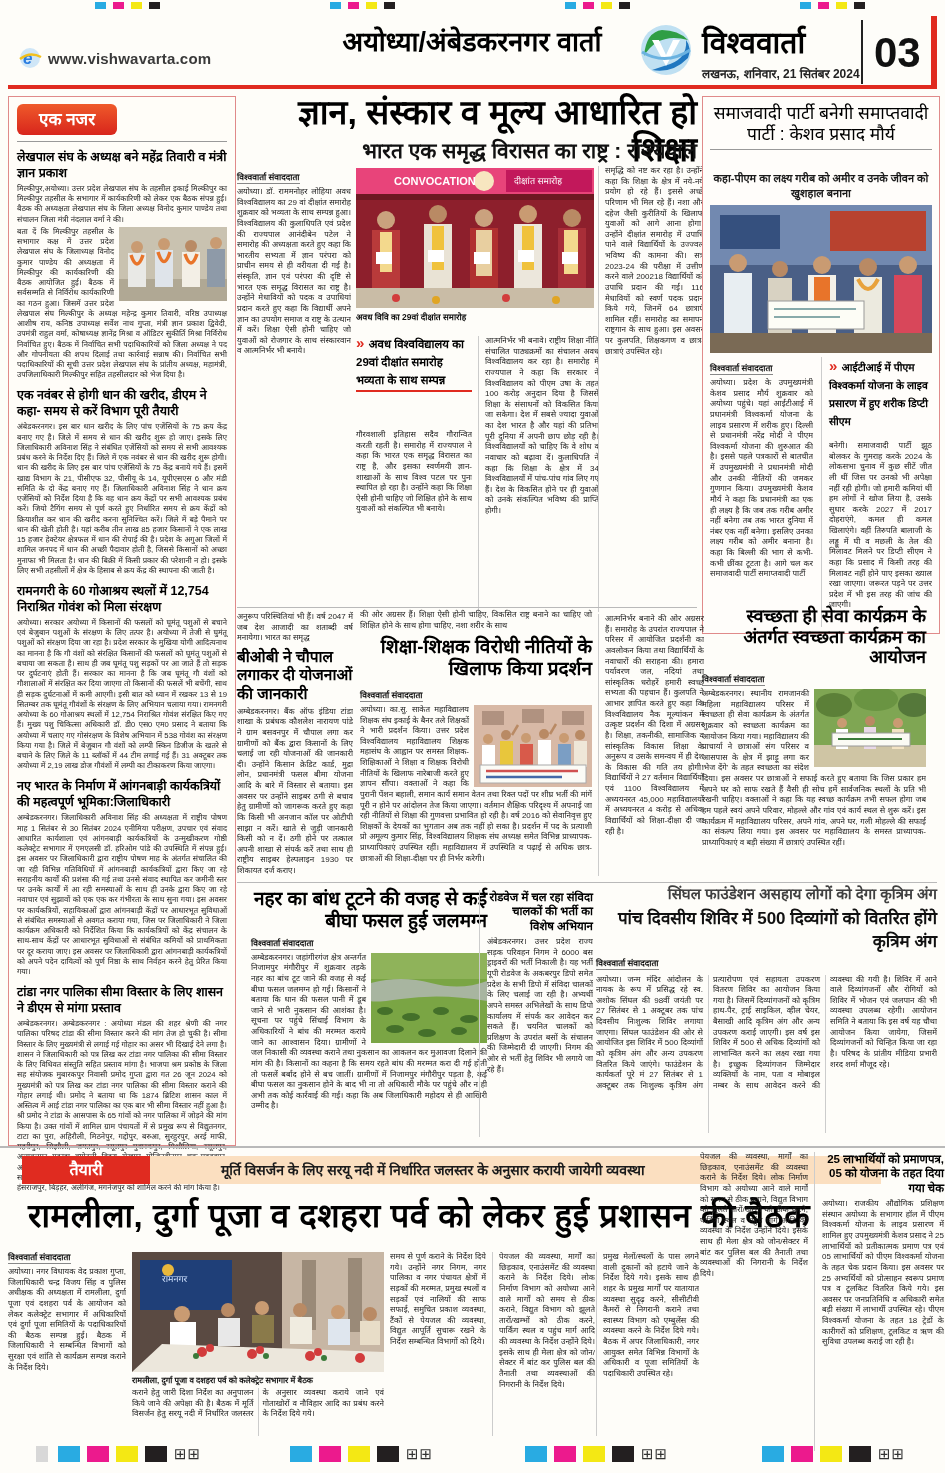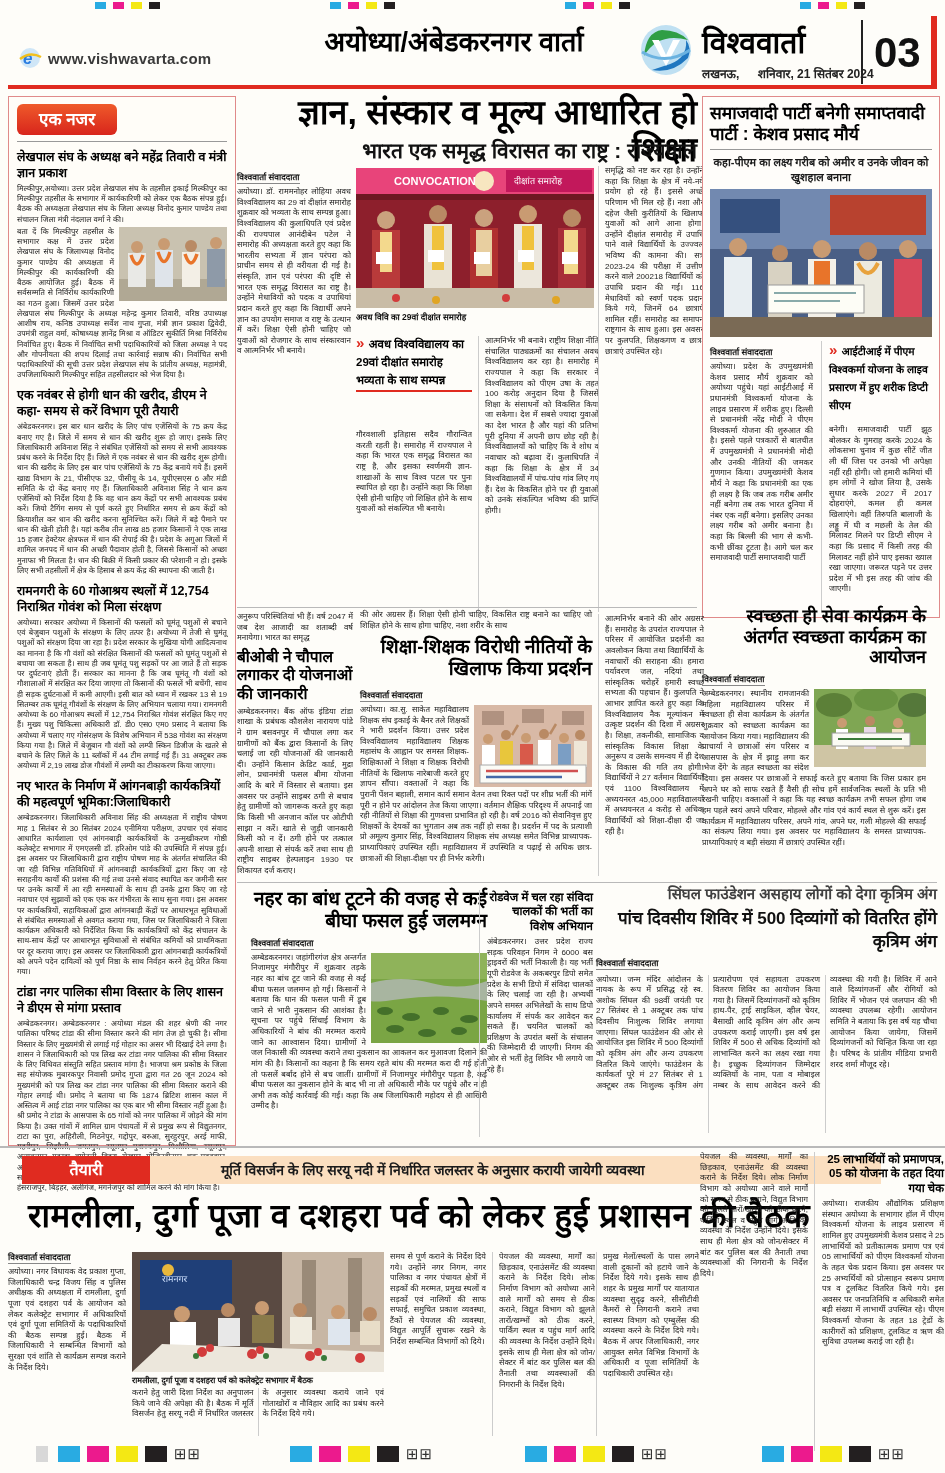--- a/index.html
+++ b/index.html
@@ -29,22 +29,22 @@
   .lead-sub{font-size:21px;font-weight:bold;color:#111}
   .pq{font-size:11.5px;font-weight:bold;line-height:1.4;color:#000}
   .pqmark{color:#e02b20;font-size:15px;font-weight:bold}
   .h2a{font-size:19px;font-weight:bold;line-height:1.15;color:#000}
   .h2b{font-size:15.5px;font-weight:bold;line-height:1.2;color:#000}
   .h2c{font-size:11.5px;font-weight:bold;line-height:1.25;color:#000}
   .h2d{font-size:15px;font-weight:bold;line-height:1.1;color:#404040}
   .subh{font-size:17px;font-weight:bold;color:#111}
   
   .spbox{border:1px solid #e08a8a;background:#fffdfa;padding:6px 7px}
-  .sp-hl{font-size:17.5px;font-weight:bold;line-height:1.2;color:#000;}
-  .sp-sub{font-size:11px;font-weight:bold;text-align:center;border-top:1px solid #999;padding-top:4px;margin-top:4px}
+  .sp-hl{font-size:17.5px;font-weight:normal;line-height:1.2;color:#000;text-align:center}
+  .sp-sub{font-size:11px;font-weight:bold;text-align:center;border-top:1px solid #999;padding-top:20px;margin-top:4px}
   
   .kicker{background:#e02b20;color:#fff;font-size:16px;font-weight:bold;text-align:center;line-height:28px}
   .strap{background:#fbdfc0;color:#1b1b1b;font-size:14px;font-weight:bold;line-height:28px;padding-left:71px}
   .bot-hl{font-size:33px;font-weight:bold;color:#000;letter-spacing:.5px}
   .photo{display:block}
   .fl-r{float:right;margin:0 0 3px 5px}
   .cols2{column-count:2;column-gap:9px;column-rule:1px solid #ccc}
   .cols3{column-count:3;column-gap:10px;column-rule:1px solid #ccc}
   .cmyk{display:flex;align-items:center;gap:7px}
   .sw{width:22px;height:16px}
@@ -82,32 +82,32 @@
   </div>
 
   <div class="abs" style="left:18px;top:46px;display:flex;align-items:center;gap:6px">
     <svg width="24" height="24" viewBox="0 0 24 24">
       <circle cx="12" cy="12" r="10" fill="#cfe6f7"></circle>
       <text x="5" y="18" font-size="17" font-weight="bold" font-style="italic" fill="#2a7de1">e</text>
       <path d="M2 13 Q12 5 23 11" stroke="#f2c01d" stroke-width="2.4" fill="none"></path>
     </svg>
     <span class="url">www.vishwavarta.com</span>
   </div>
-  <div class="abs section-title" style="left:224px;top:22px;width:460px;text-align:center">अयोध्या/अंबेडकरनगर वार्ता</div>
+  <div class="abs section-title" style="left:242px;top:22px;width:460px;text-align:center">अयोध्या/अंबेडकरनगर वार्ता</div>
   <svg class="abs" width="56" height="56" viewBox="0 0 56 56" style="left:638px;top:22px">
     <circle cx="28" cy="28" r="25" fill="#bfe0f2"></circle>
     <path d="M6 34 Q20 10 50 18 Q40 8 24 8 Q8 10 6 34" fill="#2f9e45"></path>
     <path d="M14 48 Q34 52 50 36 Q54 26 48 18 Q50 38 26 44 Z" fill="#1f77c0"></path>
     <path d="M14 18 L28 44 L42 18 L35 18 L28 33 L21 18 Z" fill="#fff"></path>
     <path d="M4 30 Q28 44 52 28" stroke="#6ab2e0" stroke-width="3" fill="none"></path>
   </svg>
   <div class="abs masthead" style="left:702px;top:28px">विश्ववार्ता</div>
   <div class="abs" style="left:702px;top:64px">
     <span class="dateline">लखनऊ,</span>
-    <span class="dateline" style="margin-left:14px">शनिवार, 21 सितंबर 2024</span>
+    <span class="dateline" style="">शनिवार, 21 सितंबर 2024</span>
   </div>
   <div class="abs" style="left:861px;top:20px;width:2px;height:64px;background:#222"></div>
   <div class="abs pageno" style="left:874px;top:32px">03</div>
   <div class="abs redrule" style="left:8px;top:85px;width:929px;height:4px"></div>
   <div class="abs redrule" style="left:931px;top:16px;width:6px;height:73px"></div>
 
   <div class="abs rail" style="left:8px;top:96px;width:210px;height:1035px">
     <div class="rail-tab">एक नजर</div>
     <div style="border-bottom:1px solid #999;margin:6px 0 2px"></div>
     <div>

